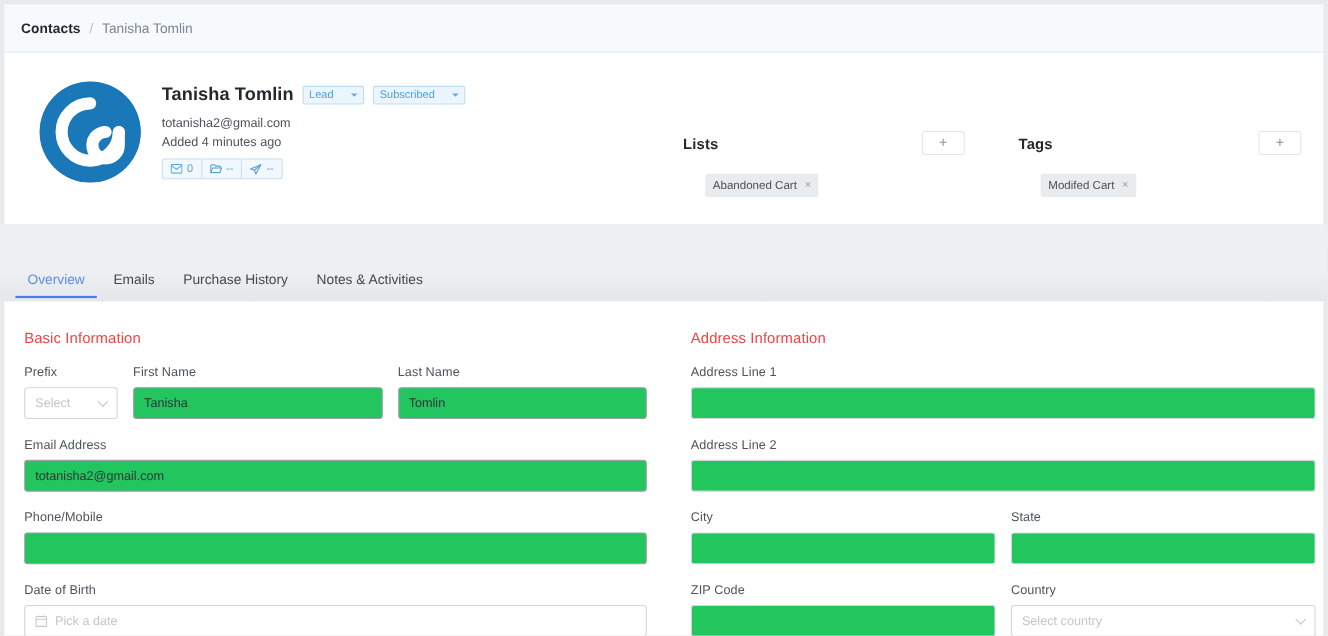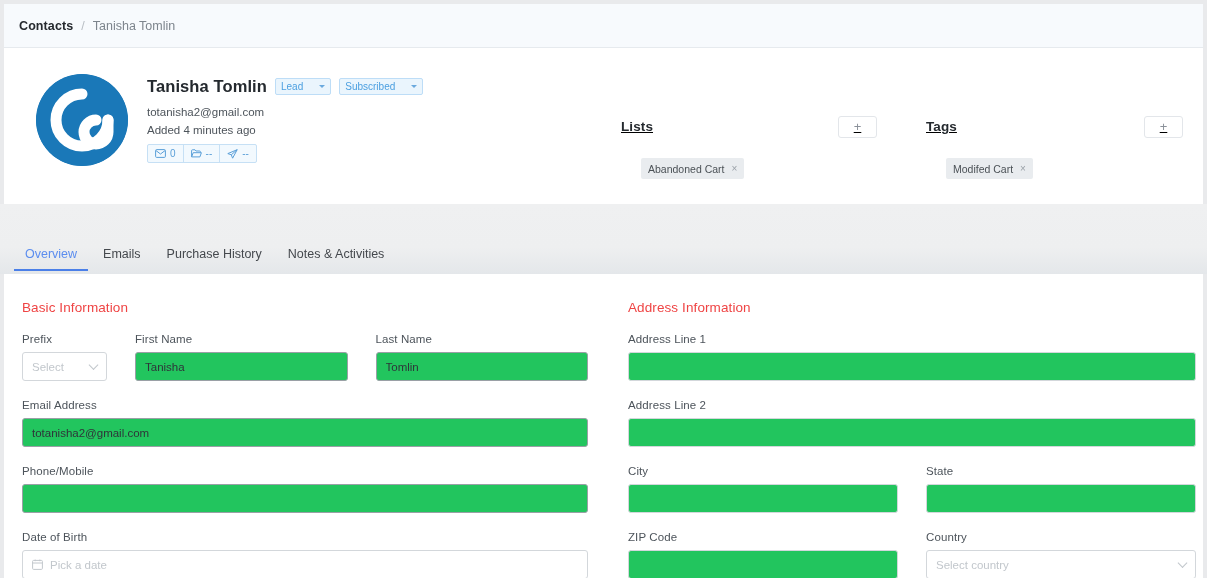--- a/index.html
+++ b/index.html
@@ -131,24 +131,23 @@
   .stat:last-child { border-right: none; }
   .stat svg { display: block; }
 
   
   .panel { position: absolute; top: 70px; }
   .panel-lists { left: 617px; width: 256px; }
   .panel-tags  { left: 922px; width: 257px; }
 
   .panel-head {
     display: flex;
-    align-items: flex-start;
+    align-items: center;
     justify-content: space-between;
     height: 26px;
-    text-decoration: underline;
   }
   .panel-title {
     font-size: 13.5px;
     color: #24292e;
     font-weight: bold;
     letter-spacing: .1px;
     line-height: 18px;
   }
   .add-btn {
     width: 39px; height: 22px;
@@ -222,21 +221,21 @@
   .col-right { position: absolute; left: 624px; top: 26px; width: 568px; }
 
   .section-title {
     font-size: 13.5px;
     color: #ef4444;
     font-weight: normal;
     margin-bottom: 18px;
     letter-spacing: .1px;
   }
 
-  .frow { display: flex; gap: 28px; margin-bottom: 18px; }
+  .frow { display: flex; gap: 14px; margin-bottom: 18px; }
   .fgroup { display: flex; flex-direction: column; }
   .fgroup.grow { flex: 1; }
 
   .flabel {
     font-size: 11.5px;
     color: #4d545b;
     margin-bottom: 7px;
     letter-spacing: .1px;
   }
 

